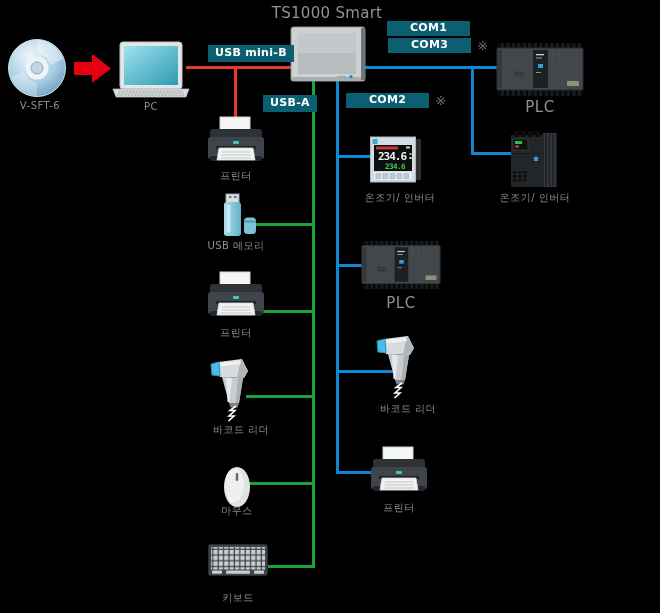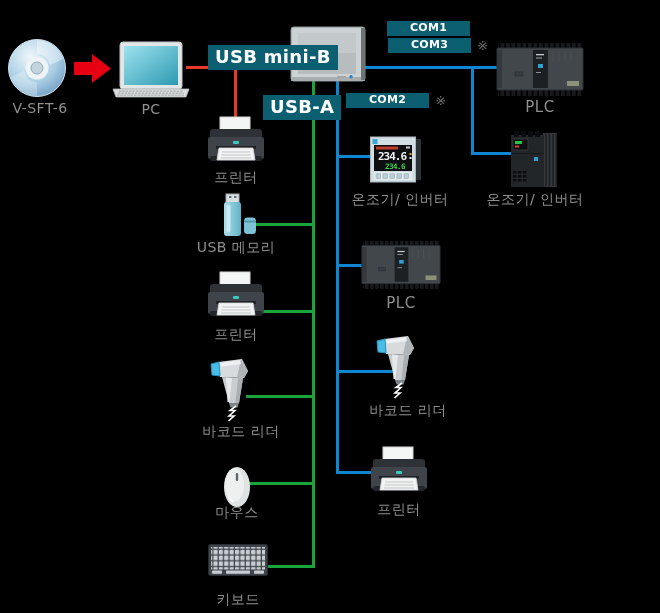--- a/index.html
+++ b/index.html
@@ -7,27 +7,27 @@
     position:relative;width:660px;height:613px;background:var(--c-background,#000);
     font-family:"DejaVu Sans","Liberation Sans",sans-serif;overflow:hidden;
   }
   .line{position:absolute;}
   .line.red{background:var(--c-red_line,#e8392b);}
   .line.green{background:var(--c-green_line,#1aa43c);}
   .line.blue{background:var(--c-blue_line,#0f86d2);}
   .dev{position:absolute;display:block;}
   .caption{
     position:absolute;color:var(--c-caption_text,#8f8f8f);
-    font-size:14px;text-align:center;letter-spacing:.5px;white-space:nowrap;
+    font-size:10px;text-align:center;letter-spacing:.5px;white-space:nowrap;
   }
   .caption.big{font-size:15px;}
   .port-row{position:absolute;display:flex;align-items:center;gap:6px;}
   .port{
     background:var(--c-label_bg,#0b5f70);color:var(--c-label_text,#fff);
-    font-weight:bold;font-size:18px;line-height:1.1;padding:2px 7px 3px;
+    font-weight:bold;font-size:11px;line-height:1.1;padding:2px 7px 3px;
     letter-spacing:.3px;white-space:nowrap;
   }
   .port.small{font-size:11px;padding:1px 23px 2px;}
   .footnote{color:#6f6f6f;font-size:13px;line-height:1;}
   .title{
     position:absolute;color:#909294;font-size:15px;text-align:center;
     letter-spacing:.3px;white-space:nowrap;
   }
 </style>
 </head>
@@ -143,20 +143,21 @@
   <svg class="dev" style="left:110px;top:40px" width="82" height="60" viewBox="0 0 82 60">
     <rect x="10" y="2" width="62" height="47" rx="3" fill="#e3e6e6" stroke="#bcc2c2"></rect>
     <rect x="14" y="6" width="54" height="39" fill="url(#g-scr)"></rect>
     <path d="M3 49 L79 49 L76 57 L6 57 Z" fill="#dadddd" stroke="#b6baba" stroke-width="0.8"></path>
     <line x1="9" y1="51.3" x2="73" y2="51.3" stroke="#b4b9b9" stroke-width="1.5" stroke-dasharray="2.4 1"></line>
     <line x1="8" y1="53.3" x2="74" y2="53.3" stroke="#b4b9b9" stroke-width="1.5" stroke-dasharray="2.4 1"></line>
     <line x1="7" y1="55.3" x2="75" y2="55.3" stroke="#b4b9b9" stroke-width="1.5" stroke-dasharray="2.4 1"></line>
   </svg>
   <div class="caption" style="left:119px;top:101px;width:64px">PC</div>
 
+  <div class="title" style="left:267px;top:4px;width:120px">TS1000 Smart</div>
   <svg class="dev" style="left:290px;top:26px" width="78" height="58" viewBox="0 0 78 58">
     <rect x="1" y="1" width="74" height="54" rx="2.5" fill="#ccd1d3" stroke="#888f91"></rect>
     <rect x="1.5" y="51" width="73" height="4" fill="#a9aeb0"></rect>
     <rect x="71" y="2" width="4" height="52" fill="#6e7476"></rect>
     <rect x="8" y="7" width="58" height="41" fill="#b7bdbf"></rect>
     <rect x="8" y="7" width="58" height="20" fill="#c3c9cb"></rect>
     <rect x="47" y="50.2" width="9" height="1.3" fill="#9aa0a2"></rect>
     <circle cx="61" cy="50.8" r="1.7" fill="#2d83c8"></circle>
   </svg>
 

